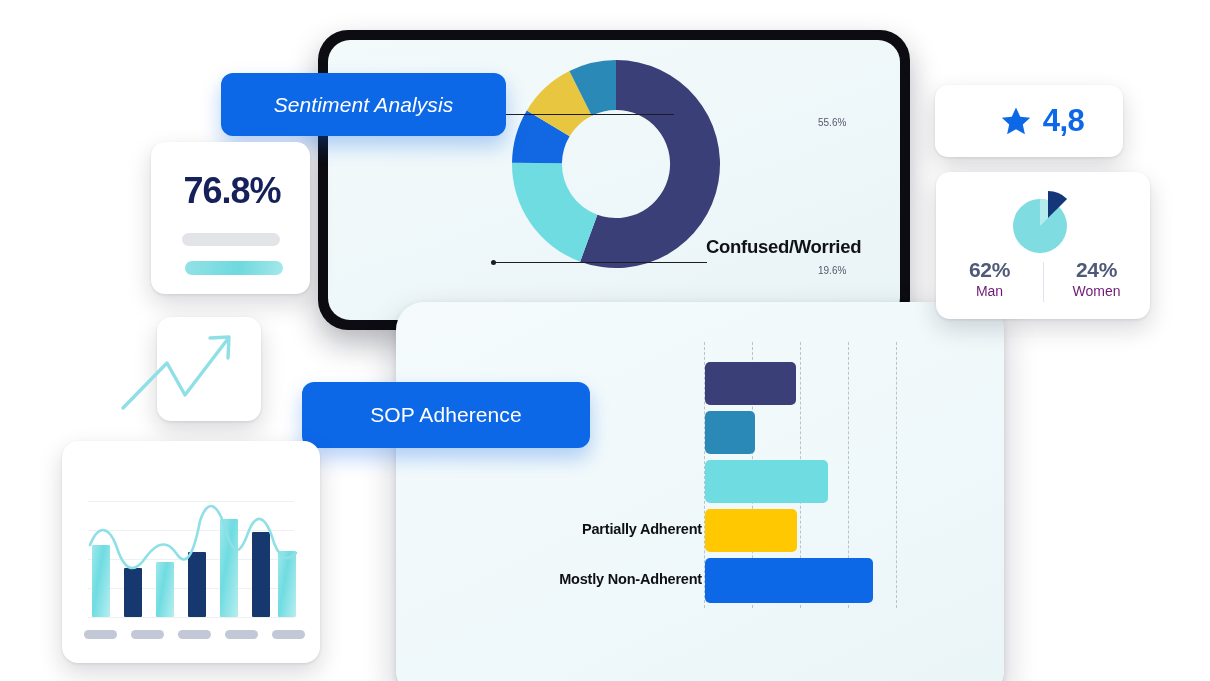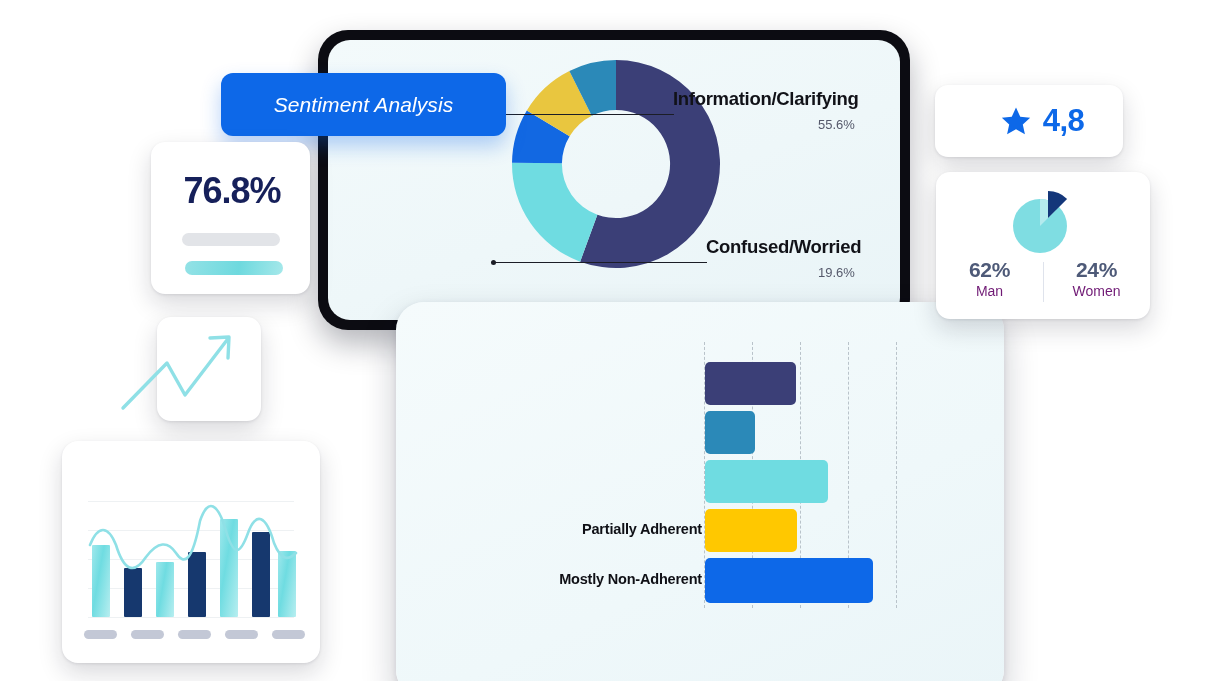--- a/index.html
+++ b/index.html
@@ -28,21 +28,21 @@
 
   
   #donut-wrap{position:absolute;left:172px;top:8px;width:232px;height:232px;}
 
   .lbl-title{
     position:absolute;
     font-size:18.5px;font-weight:bold;color:#111218;
     letter-spacing:-.3px;white-space:nowrap;
   }
   .lbl-pct{
-    position:absolute;font-size:13px;color:#55596b;white-space:nowrap;
+    position:absolute;font-size:10px;color:#55596b;white-space:nowrap;
   }
   .leader{position:absolute;height:1px;background:#1b1d26;}
   .leader-dot{position:absolute;width:5px;height:5px;border-radius:50%;background:#1b1d26;}
 
   
   #sop-card{
     position:absolute;left:396px;top:302px;width:608px;height:396px;
     border-radius:28px;
     background:linear-gradient(155deg,#f5fbfc 0%,#eff8fa 60%,#eaf5f8 100%);
     box-shadow:0 16px 34px rgba(12,16,40,.22), 0 2px 6px rgba(12,16,40,.10);
@@ -153,21 +153,20 @@
        A 104,104 0 0,1 -46.63,-92.96
        L -24.25,-48.34
        A 54.08,54.08 0 0,0 -46.38,-27.82 Z" fill="#e9c63f"></path>
             <path d="M -46.63,-92.96
        A 104,104 0 0,1 -0.00,-104.00
        L -0.00,-54.08
        A 54.08,54.08 0 0,0 -24.25,-48.34 Z" fill="#2b89b8"></path>
           </g>
       </svg>
 
-      <div class="lbl-title" style="left:345px;top:48px;">Information/Clarifying</div>
       <div class="leader" style="left:129px;top:74px;width:217px;"></div>
       <div class="leader-dot" style="left:127px;top:72px;"></div>
       <div class="lbl-pct" style="left:490px;top:77px;">55.6%</div>
 
       <div class="lbl-title" style="left:378px;top:196px;">Confused/Worried</div>
       <div class="leader" style="left:165px;top:222px;width:214px;"></div>
       <div class="leader-dot" style="left:163px;top:220px;"></div>
       <div class="lbl-pct" style="left:490px;top:225px;">19.6%</div>
 
     </div>
@@ -188,20 +187,23 @@
       <div class="bar" style="left: 1px; top: 167px; width: 92.4px; height: 43px; background: rgb(255, 200, 0);"></div>
       <div class="bar" style="left: 1px; top: 216px; width: 168px; height: 45px; background: rgb(13, 104, 232);"></div>
 
       <div class="bar-label" style="right:252px;top:179px;">Partially Adherent</div>
       <div class="bar-label" style="right:252px;top:229px;">Mostly Non-Adherent</div>
     </div>
   </div>
 
   <div class="pill" id="pill-sentiment">
     <span>Sentiment Analysis</span>
+  </div>
+  <div class="pill" id="pill-sop">
+    <span>SOP Adherence</span>
   </div>
 
   <div class="wcard" id="kpi-card">
     <div id="kpi-value">76.8%</div>
     <div id="kpi-bar-gray"></div>
     <div id="kpi-bar-cyan"></div>
   </div>
 
   <div class="wcard" id="trend-card"></div>
   <svg id="trend-svg" viewBox="0 0 200 130">

